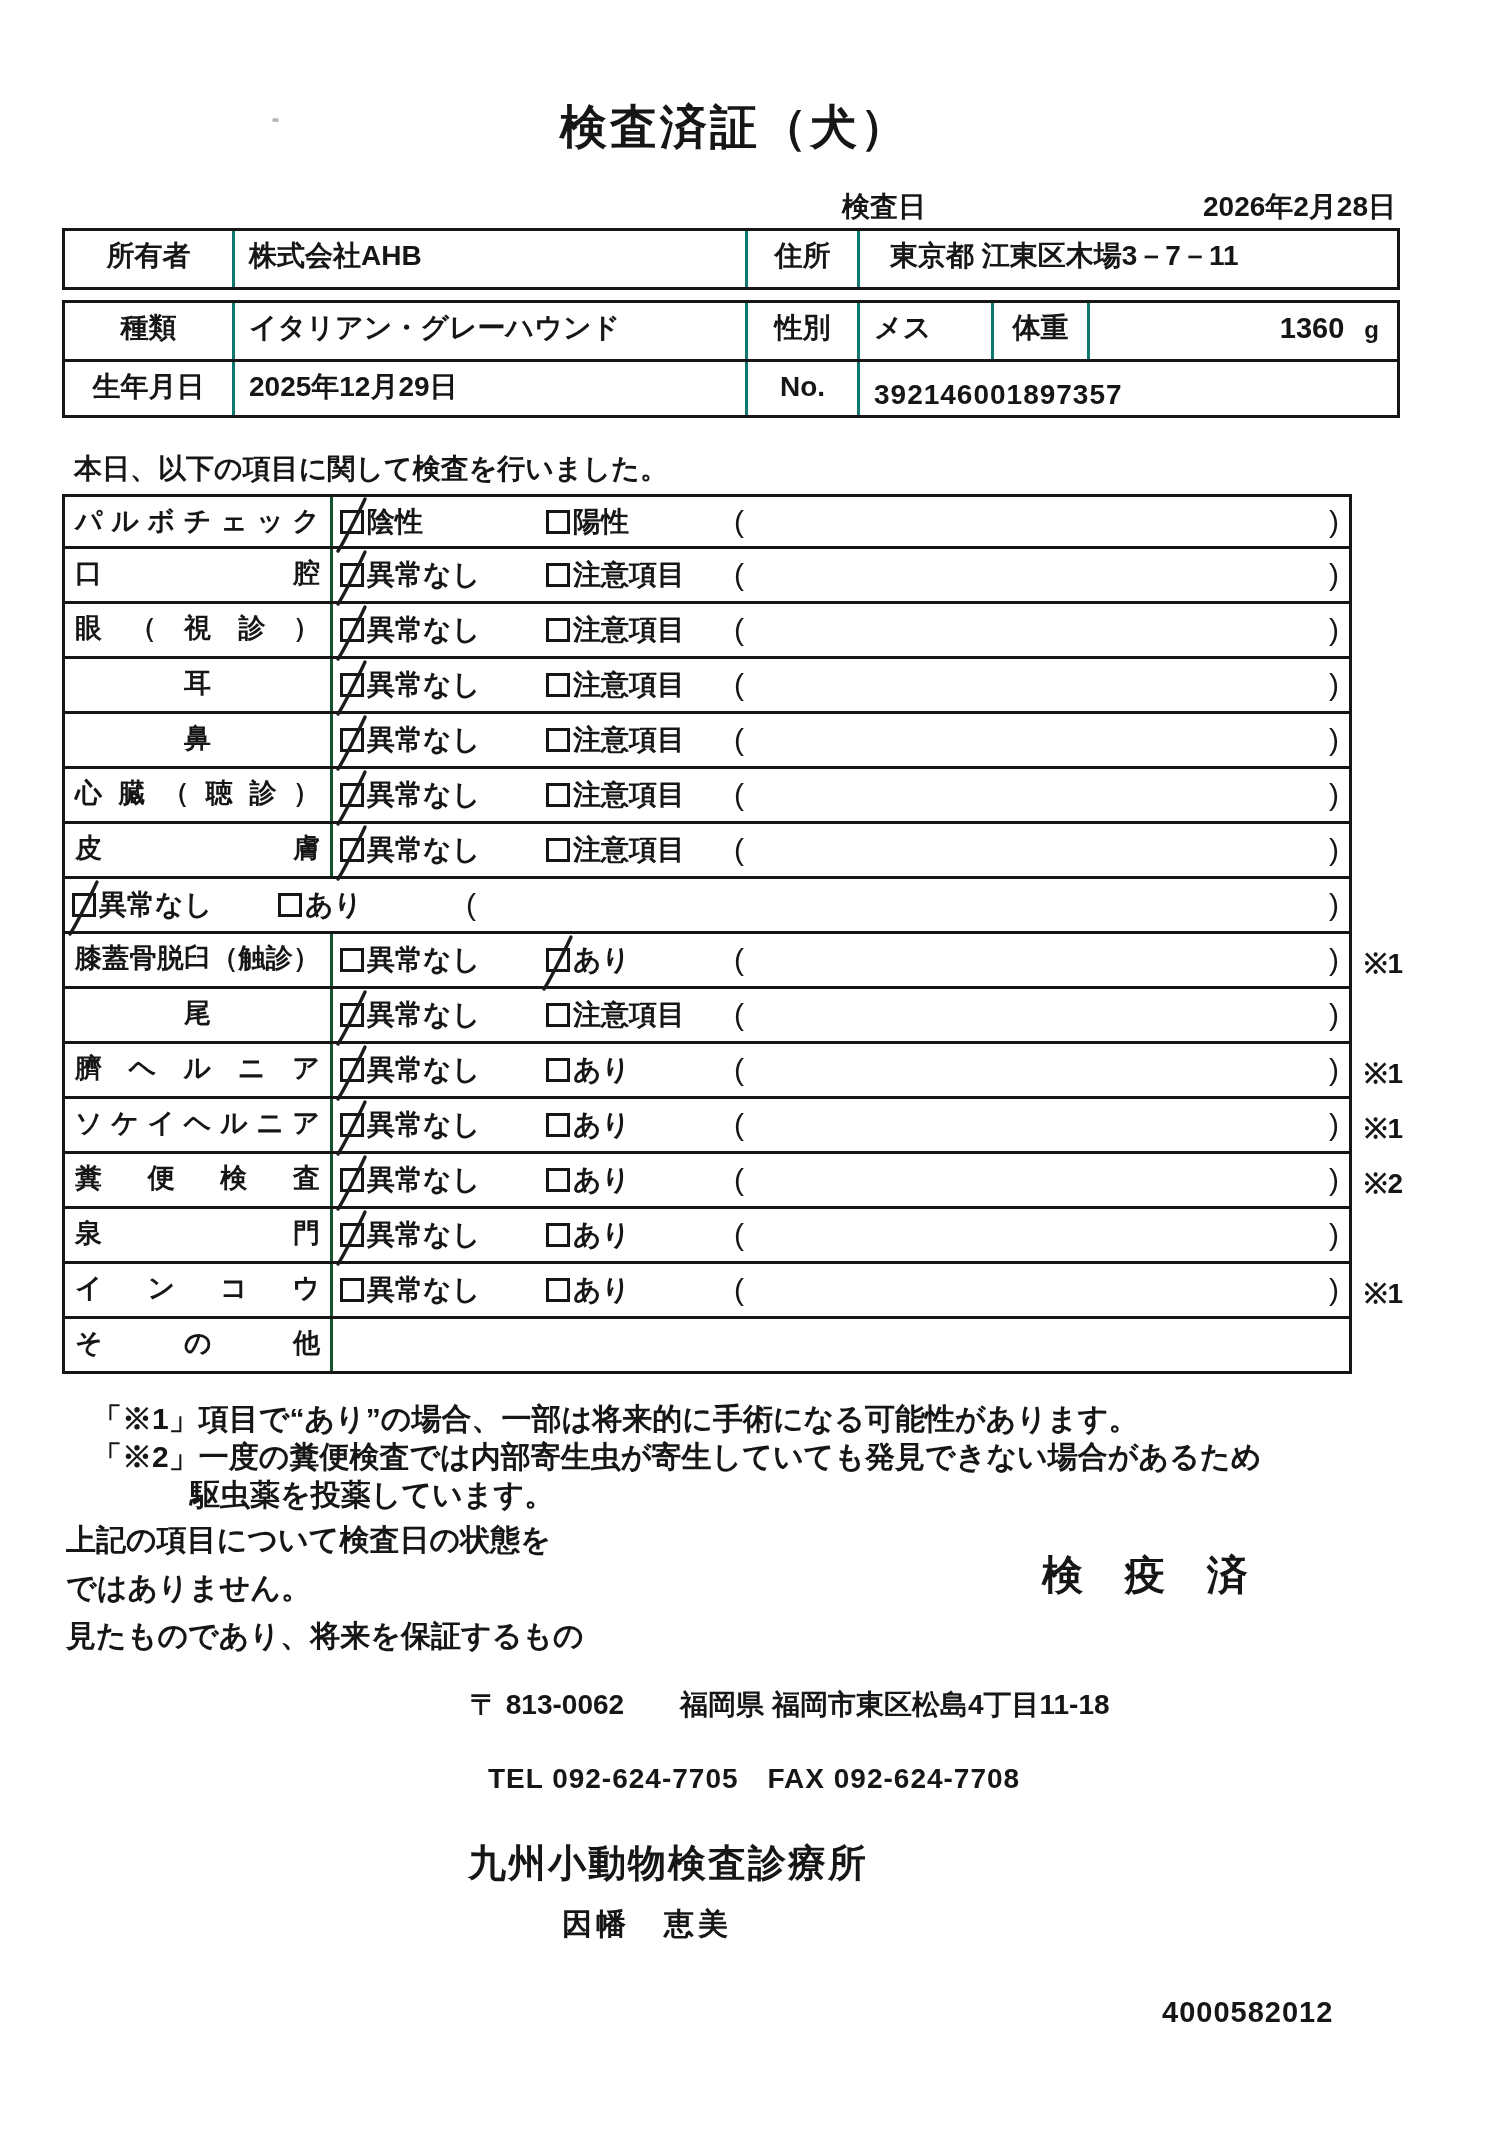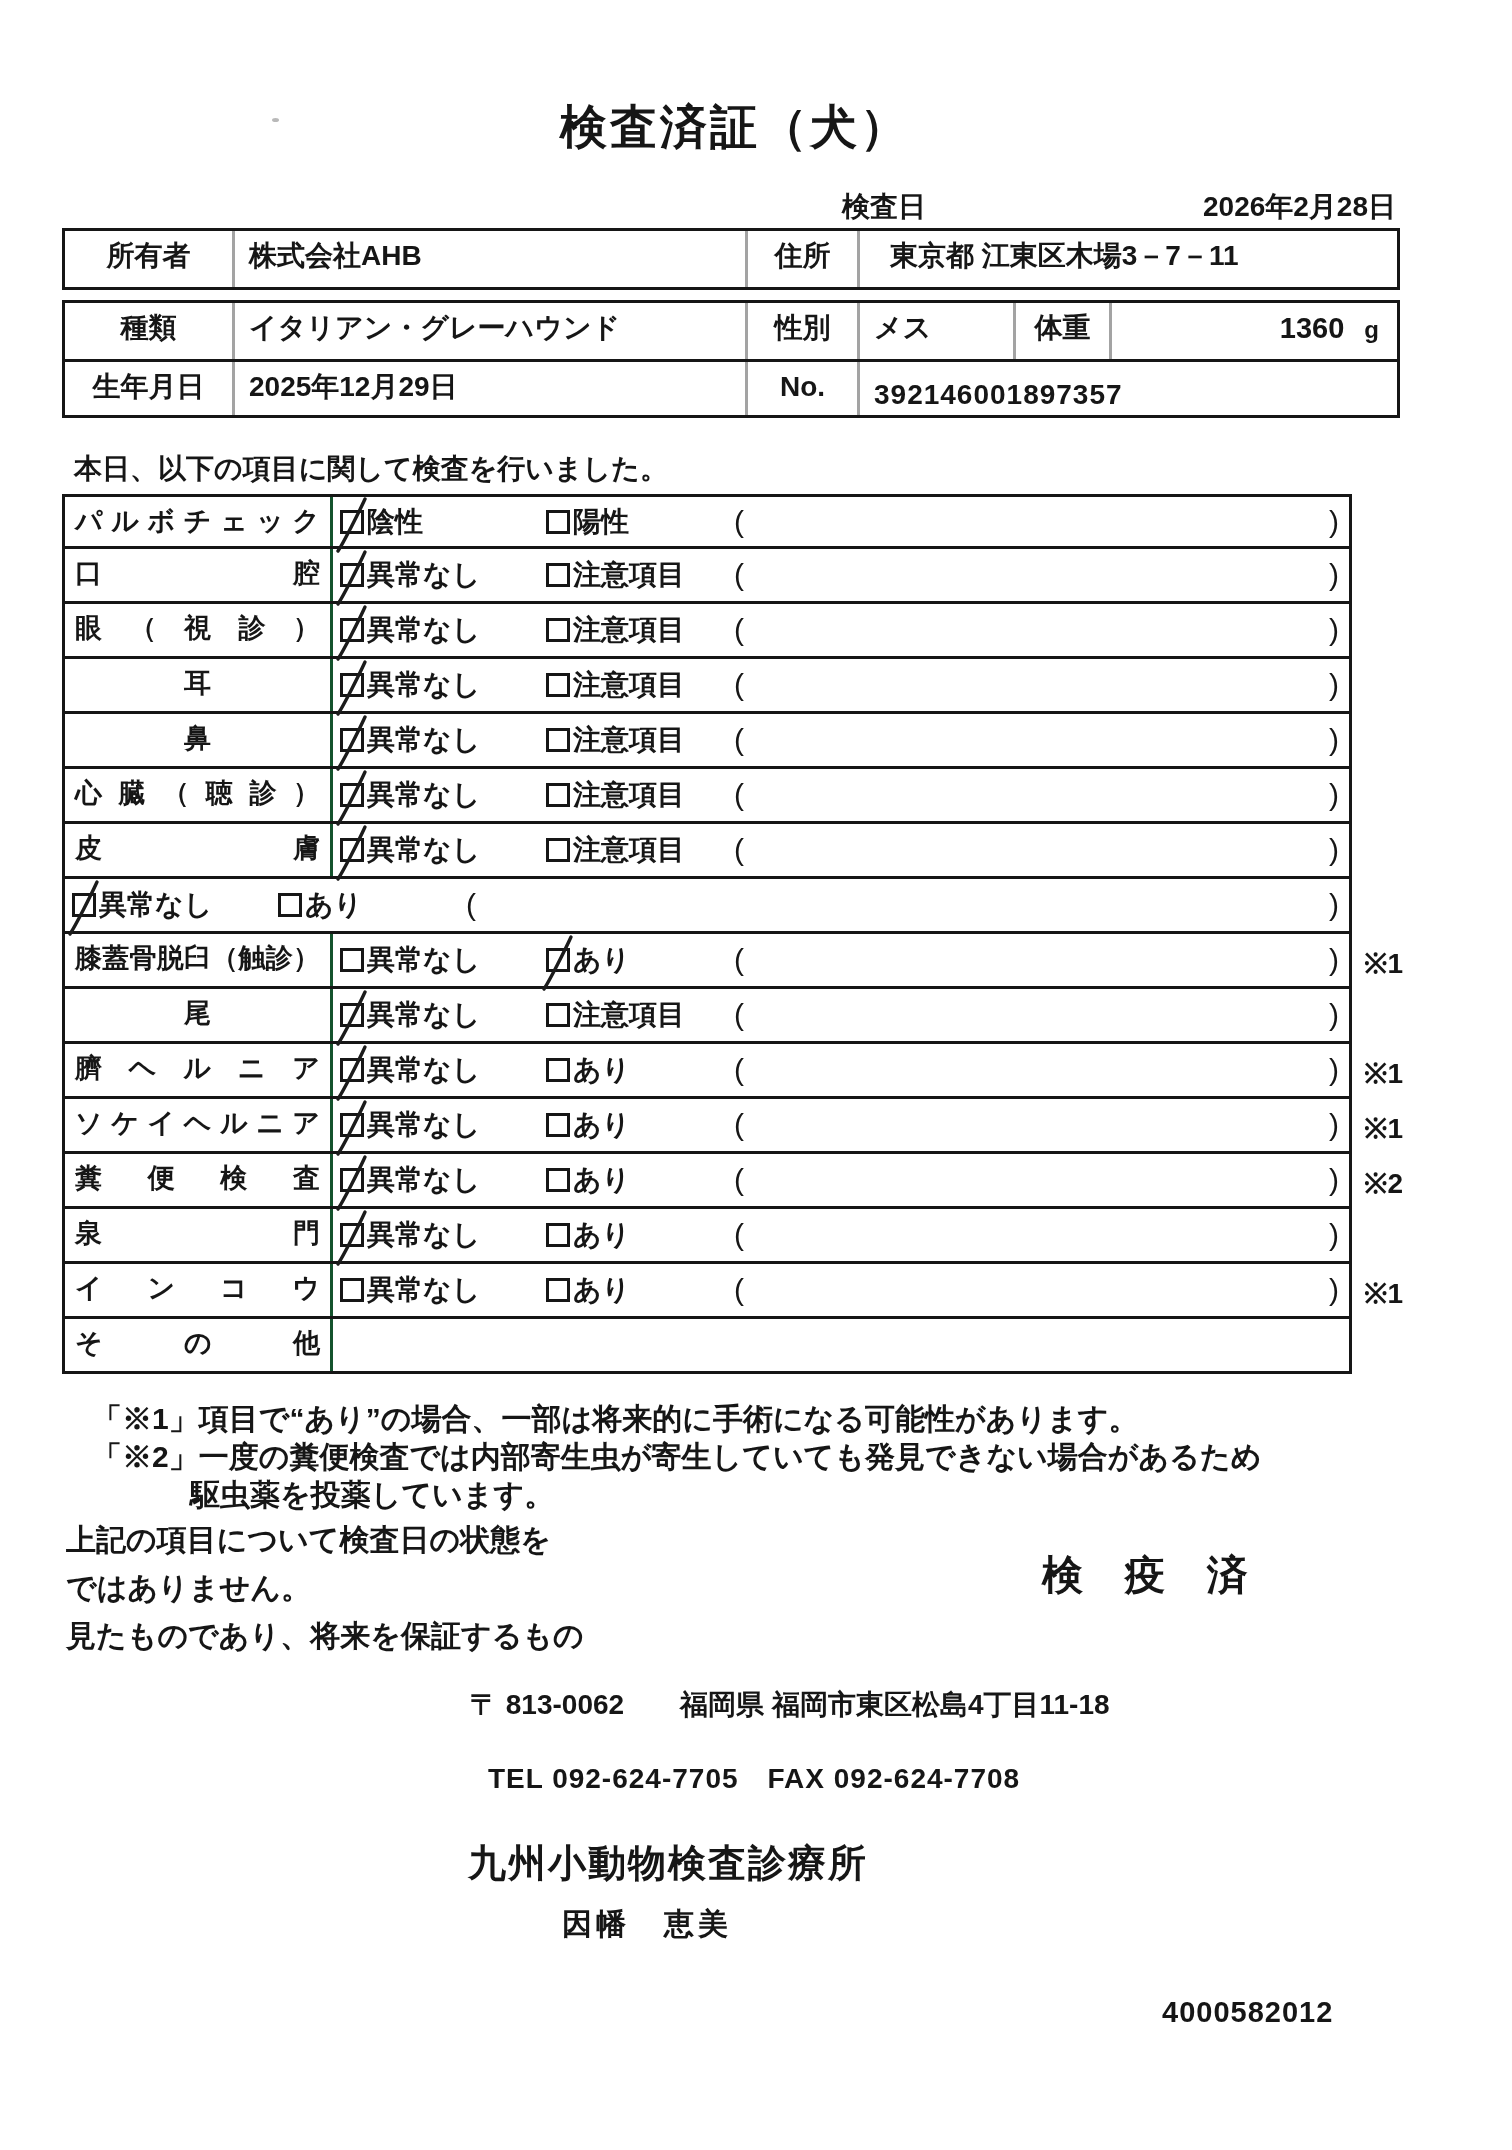--- a/index.html
+++ b/index.html
@@ -19,27 +19,27 @@
   .scan-dot { position:absolute; top:118px; left:272px; width:7px; height:4px; background:#b9b9b9; border-radius:50%; }
 
   .date-line { position:absolute; top:188px; left:0; width:1512px; font-size:28px; }
   .date-label { position:absolute; left:842px; }
   .date-value { position:absolute; right:116px; }
 
   
   .tbl { position:absolute; left:62px; width:1338px; border:3px solid #161616; }
   .trow { display:flex; height:56px; }
   .trow + .trow { border-top:3px solid #161616; }
-  .td { border-right:3px solid #a3a3a3; font-size:28px; line-height:50px; overflow:hidden; white-space:nowrap; }
+  .td { border-right:3px solid #0f766e; font-size:28px; line-height:50px; overflow:hidden; white-space:nowrap; }
   .td.last { border-right:none; flex:1; }
   .td.hd { text-align:center; }
   .c1 { width:170px; }
   .c2 { width:513px; padding-left:14px; }
   .c3 { width:112px; }
-  .c4s { width:156px; padding-left:14px; }
+  .c4s { width:134px; padding-left:14px; }
   .c5 { width:96px; }
   .weight-cell { display:flex; justify-content:flex-end; align-items:baseline; padding-right:18px; }
   .weight-num { font-size:29px; }
   .weight-unit { font-size:24px; margin-left:20px; }
   .owner-tbl { top:228px; }
   .dog-tbl { top:300px; }
   .no-value { letter-spacing:1px; }
 
   .intro { position:absolute; top:450px; left:74px; font-size:28px; }
 

